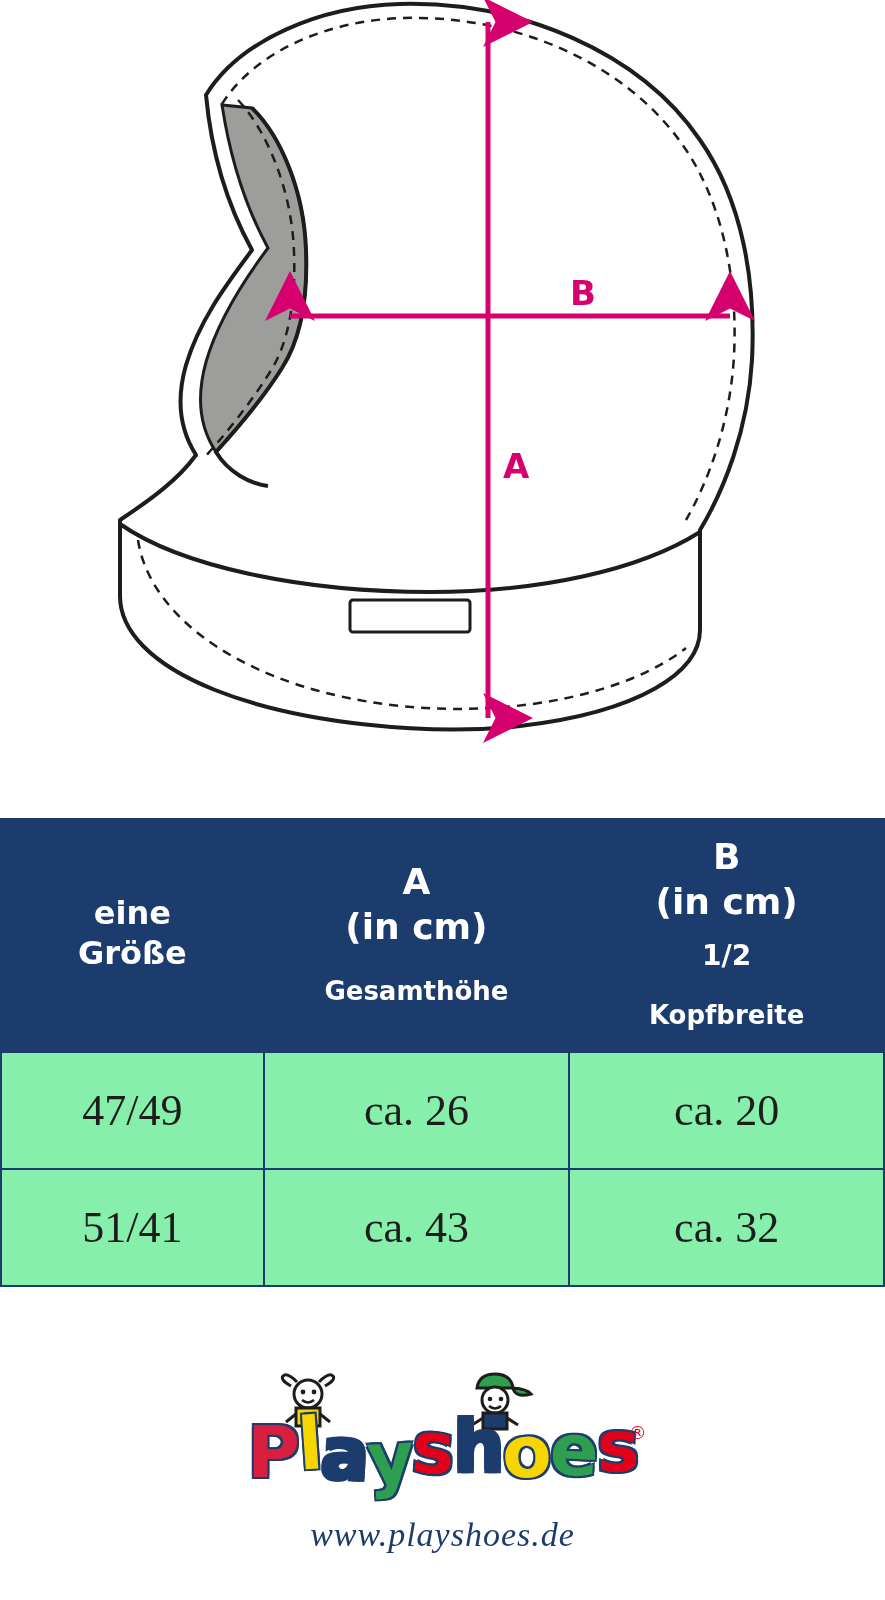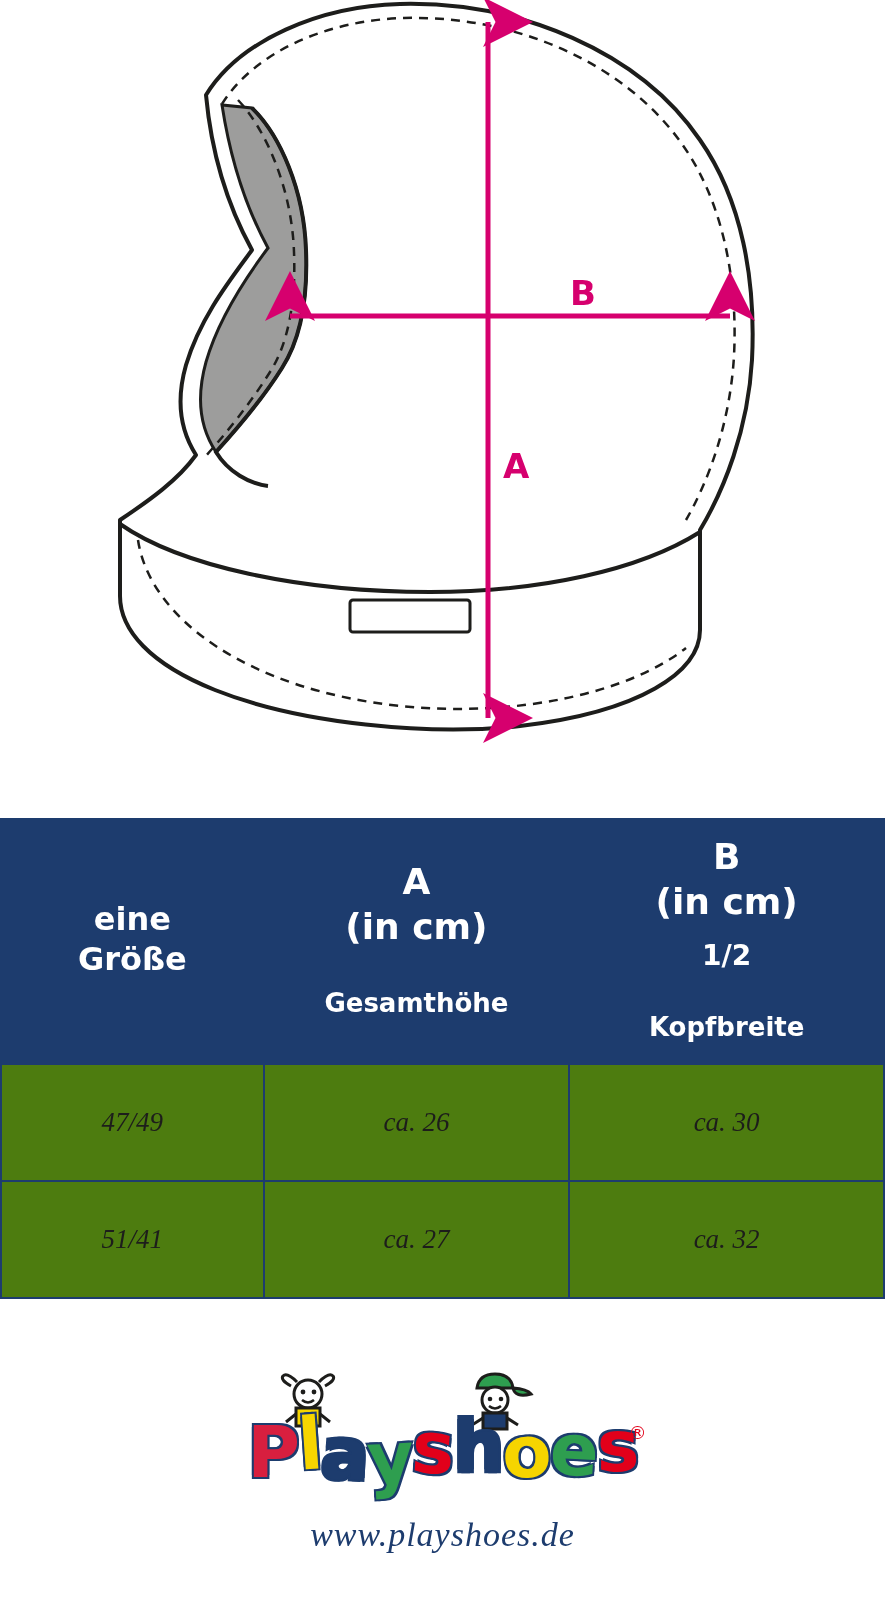--- a/index.html
+++ b/index.html
@@ -51,38 +51,37 @@
   }
   .head-main {
     font-size: 32px;
     line-height: 1.25;
     display: block;
   }
   .head-sub {
     font-size: 26px;
     line-height: 1.3;
     display: block;
-    margin-top: 38px;
+    margin-top: 26px;
   }
   .head-sub.with-fraction {
   }
   .head-fraction {
     font-size: 28px;
     display: block;
     line-height: 1.25;
     margin-top: 14px;
   }
   .col-a-head .head-main, .col-b-head .head-main { font-size: 36px; }
   .size-table td {
     font-family: "Liberation Serif", serif;
-    font-size: 27px;
+    font-size: 44px;
     height: 115px;
     color: #1d1d1b;
-    background: #4d7c0f;
-    font-style: italic;
+    background: #86efac;
   }
   .col-size { width: 262px; }
   .col-a { width: 305px; }
   .col-b { width: 314px; }
 
   
   .footer {
     position: absolute;
     left: 0;
     top: 1370px;
@@ -237,25 +236,25 @@
         <span class="head-main">(in cm)</span>
         <span class="head-fraction">1/2</span>
         <span class="head-sub with-fraction">Kopfbreite</span>
       </th>
     </tr>
   </thead>
   <tbody>
     <tr>
       <td>47/49</td>
       <td>ca. 26</td>
-      <td>ca. 30</td>
+      <td>ca. 20</td>
     </tr>
     <tr>
       <td>51/41</td>
-      <td>ca. 27</td>
+      <td>ca. 43</td>
       <td>ca. 32</td>
     </tr>
   </tbody>
 </table>
 
 <div class="footer">
   <div class="logo-wrap">
 
     <svg class="kid" style="left:36px; top:0;" width="80" height="64" viewBox="0 0 80 64">
       <path d="M28 12 q-10 -10 -14 -6 q-3 4 8 10" fill="none" stroke="#1d1d1b" stroke-width="3"></path>

